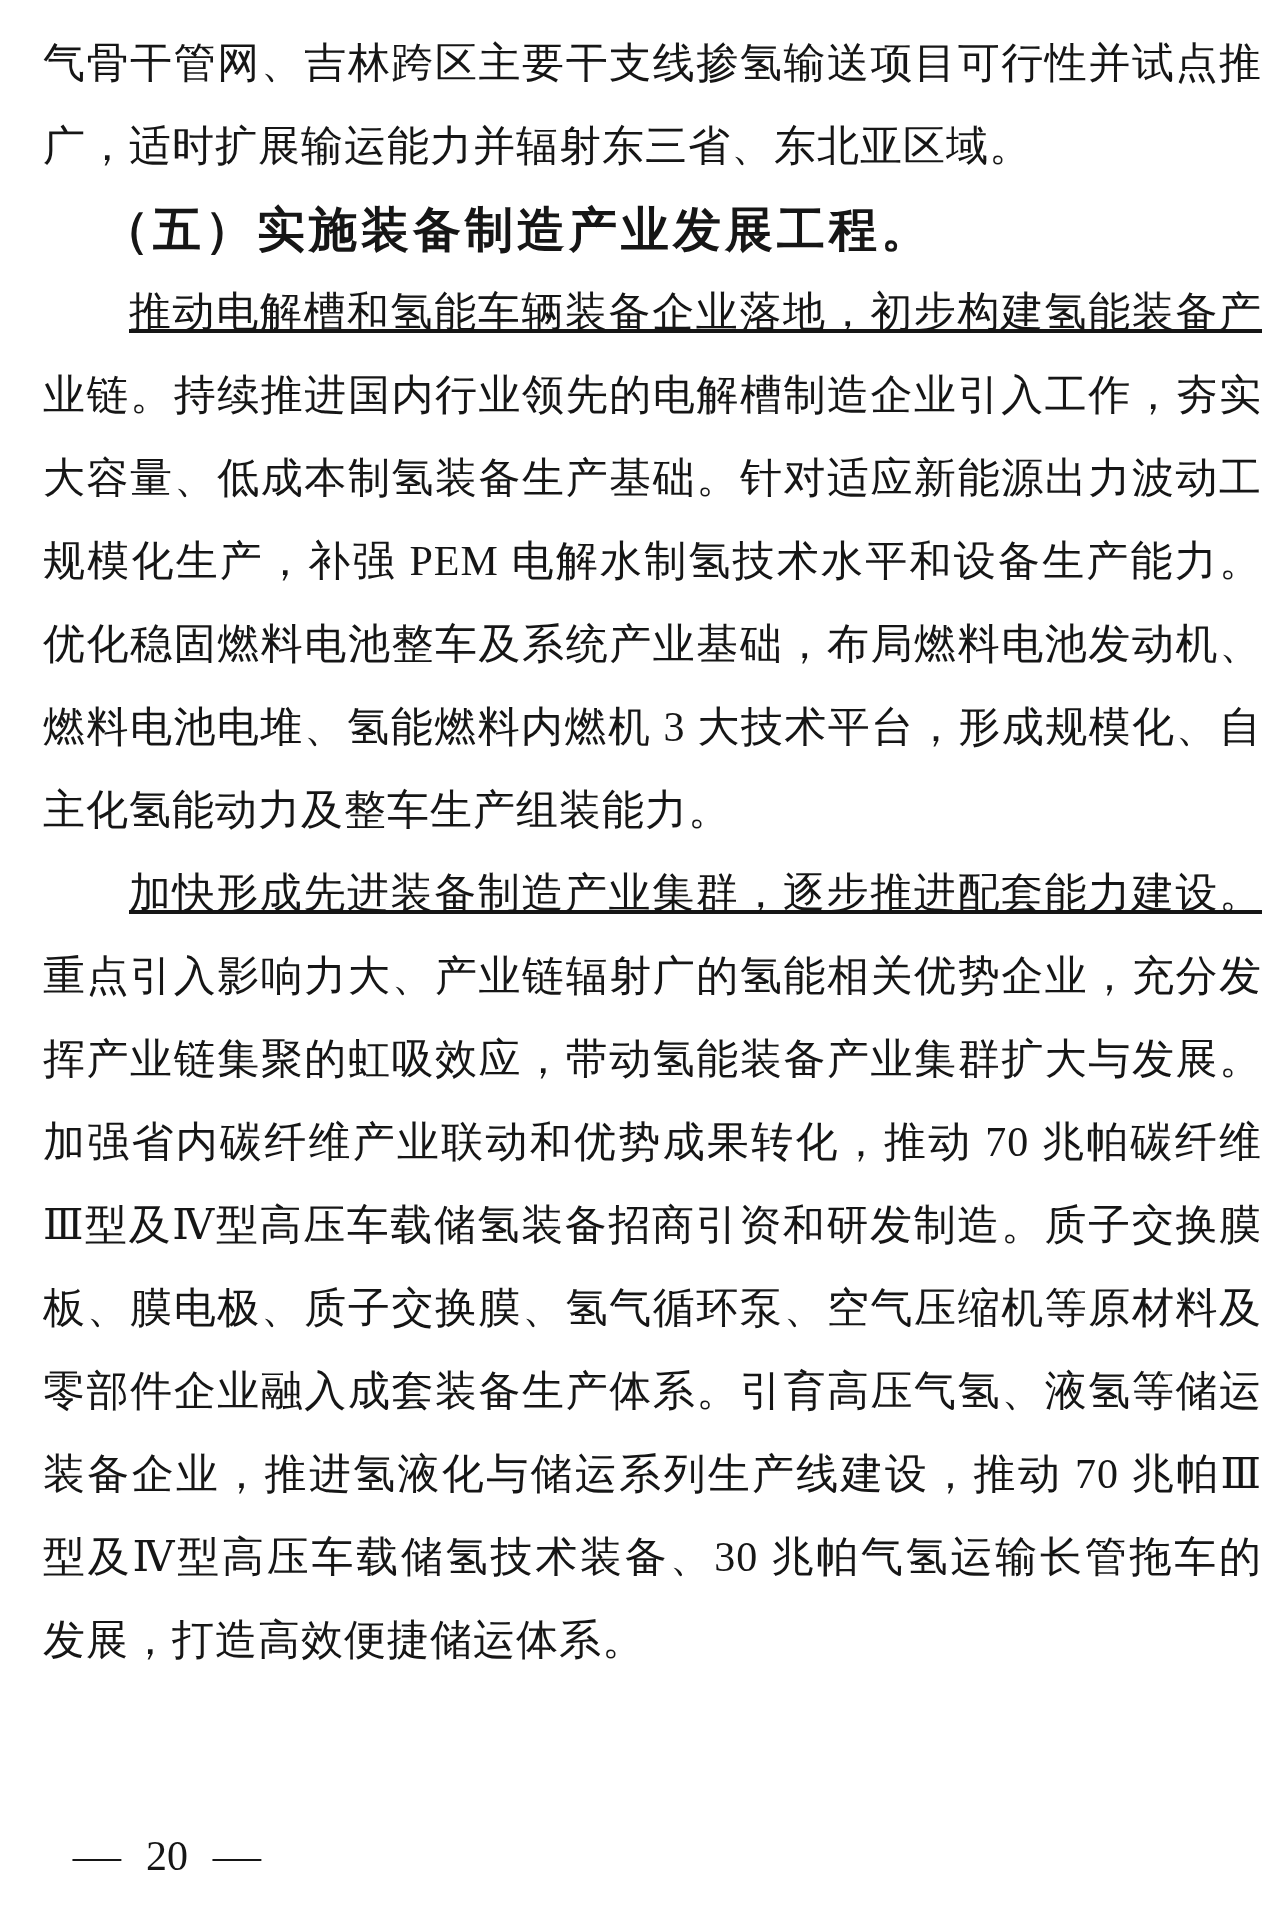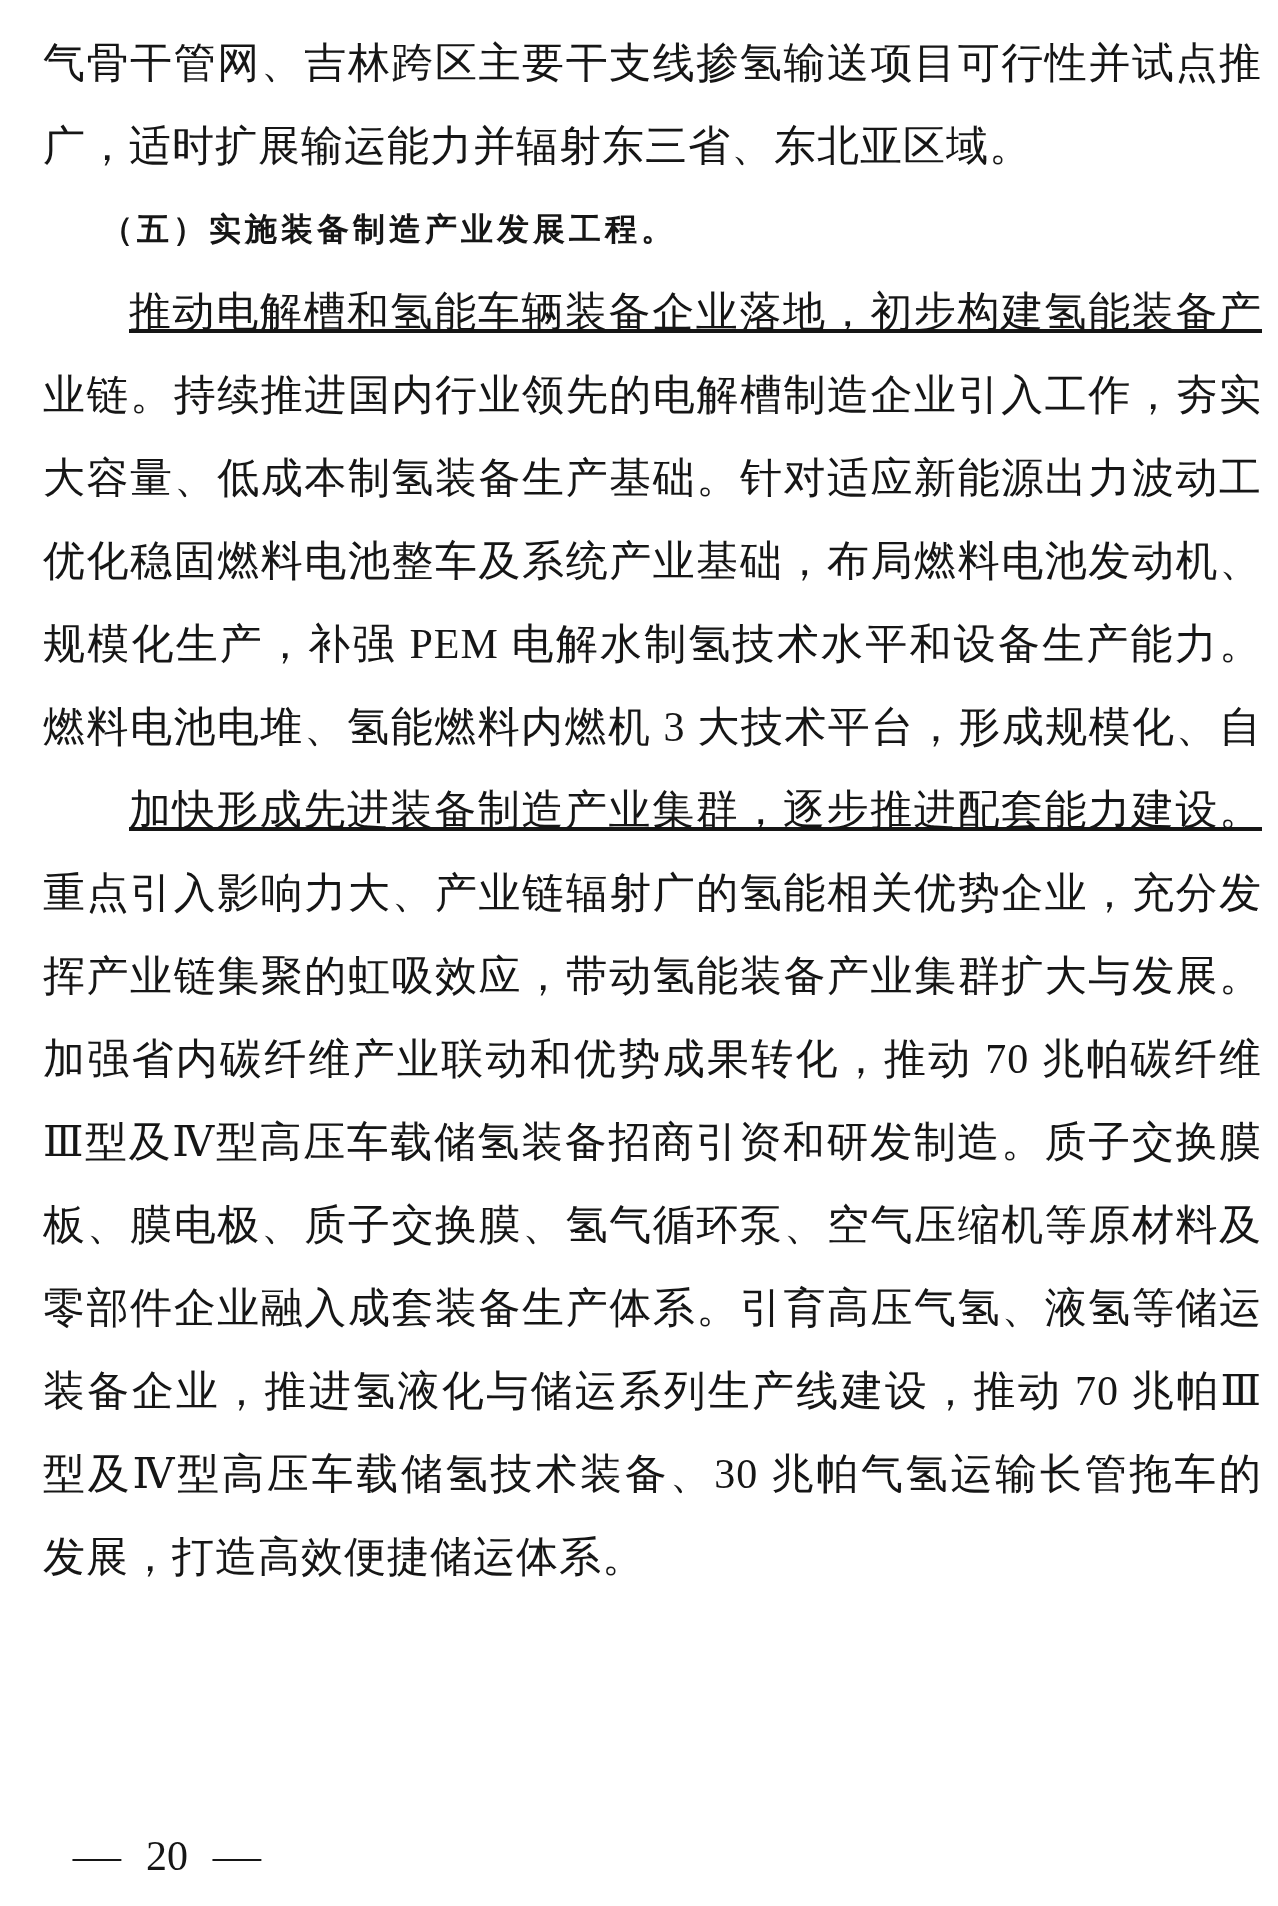--- a/index.html
+++ b/index.html
@@ -41,21 +41,21 @@
     text-align: justify;
     text-align-last: justify;
   }
   
   .indent {
     text-indent: 86px;
     text-decoration: underline;
   }
   .heading {
     font-weight: 700;
-    font-size: 32px;
+    font-size: 48px;
     letter-spacing: 4px;
     text-indent: 58px;
     font-family: Liberation Sans, sans-serif;
   }
   .footer {
     position: absolute;
     left: 64px;
     top: 1832px;
     display: flex;
     align-items: center;
@@ -72,23 +72,24 @@
 <body>
 
 <div class="page">
   <div class="text-block">
     <div class="line j">气骨干管网、吉林跨区主要干支线掺氢输送项目可行性并试点推</div>
     <div class="line">广，适时扩展输运能力并辐射东三省、东北亚区域。</div>
     <div class="line heading">（五）实施装备制造产业发展工程。</div>
     <div class="line j indent">推动电解槽和氢能车辆装备企业落地，初步构建氢能装备产</div>
     <div class="line j">业链。持续推进国内行业领先的电解槽制造企业引入工作，夯实</div>
     <div class="line j">大容量、低成本制氢装备生产基础。针对适应新能源出力波动工</div>
+    <div class="line j">规模化生产，补强 PEM 电解水制氢技术水平和设备生产能力。</div>
     <div class="line j">优化稳固燃料电池整车及系统产业基础，布局燃料电池发动机、</div>
-    <div class="line j">规模化生产，补强 PEM 电解水制氢技术水平和设备生产能力。</div>
     <div class="line j">燃料电池电堆、氢能燃料内燃机 3 大技术平台，形成规模化、自</div>
+    <div class="line">主化氢能动力及整车生产组装能力。</div>
     <div class="line j indent">加快形成先进装备制造产业集群，逐步推进配套能力建设。</div>
     <div class="line j">重点引入影响力大、产业链辐射广的氢能相关优势企业，充分发</div>
     <div class="line j">挥产业链集聚的虹吸效应，带动氢能装备产业集群扩大与发展。</div>
     <div class="line j">加强省内碳纤维产业联动和优势成果转化，推动 70 兆帕碳纤维</div>
     <div class="line j">Ⅲ型及Ⅳ型高压车载储氢装备招商引资和研发制造。质子交换膜</div>
     <div class="line j">板、膜电极、质子交换膜、氢气循环泵、空气压缩机等原材料及</div>
     <div class="line j">零部件企业融入成套装备生产体系。引育高压气氢、液氢等储运</div>
     <div class="line j">装备企业，推进氢液化与储运系列生产线建设，推动 70 兆帕Ⅲ</div>
     <div class="line j">型及Ⅳ型高压车载储氢技术装备、30 兆帕气氢运输长管拖车的</div>
     <div class="line">发展，打造高效便捷储运体系。</div>

